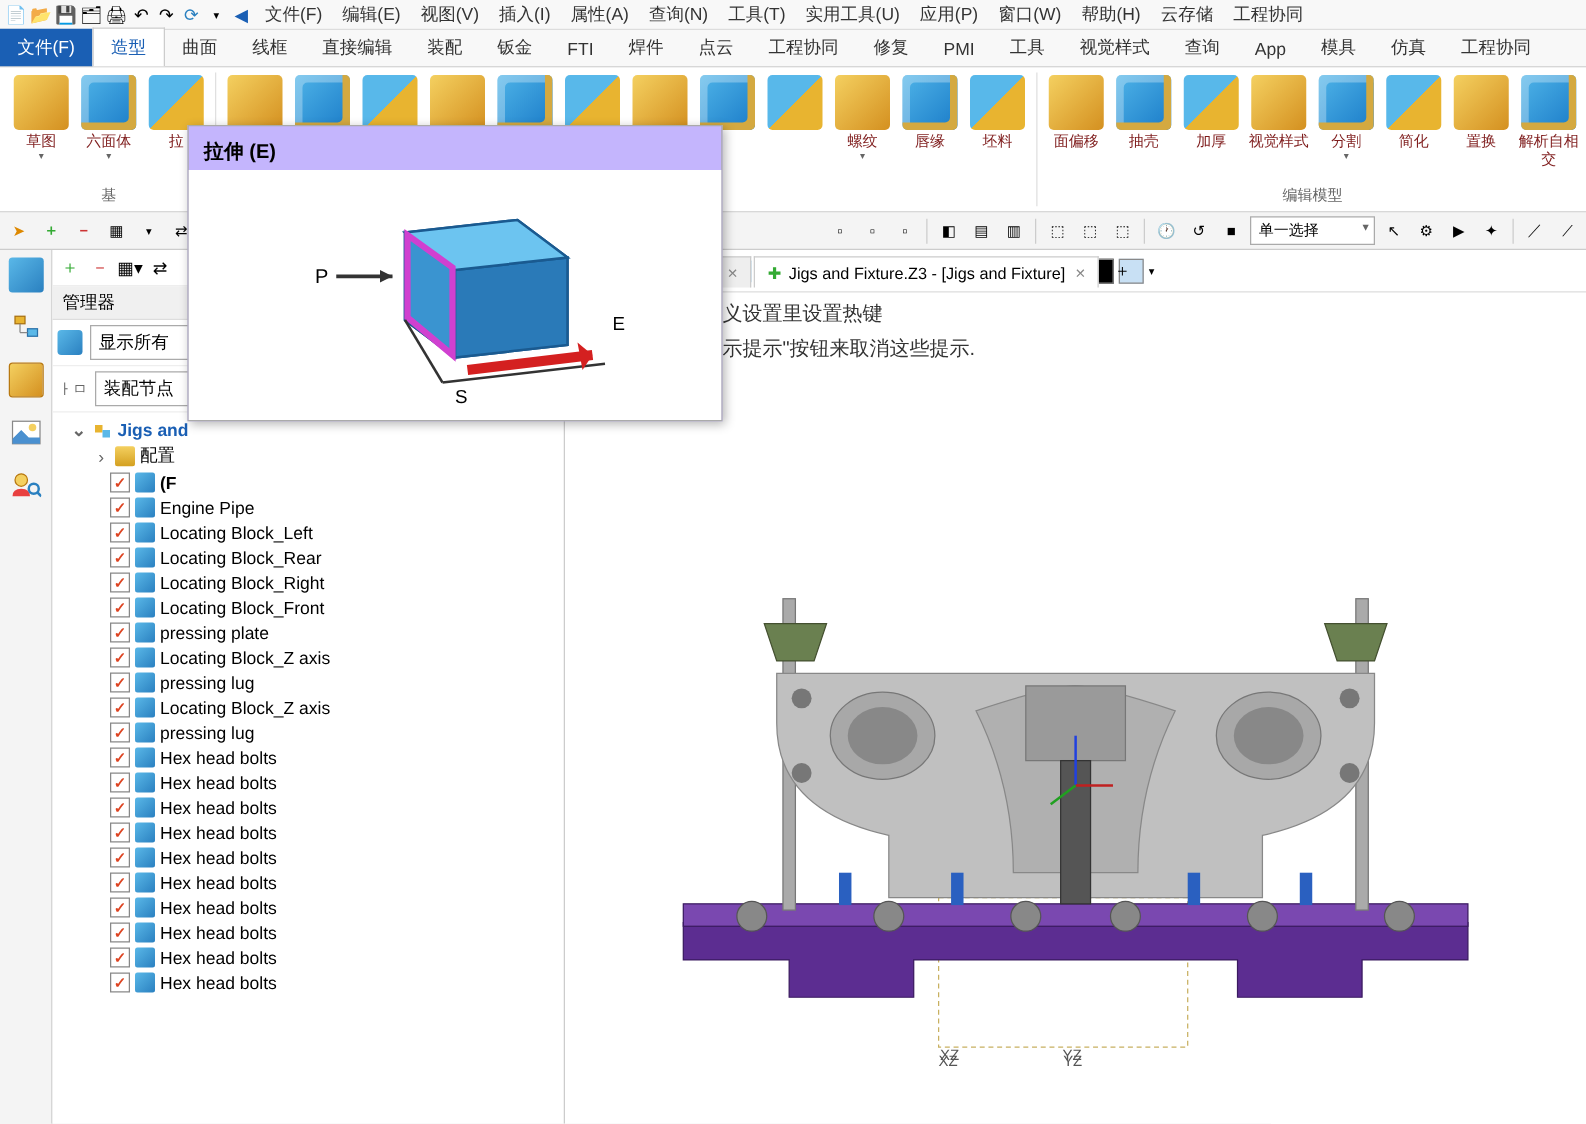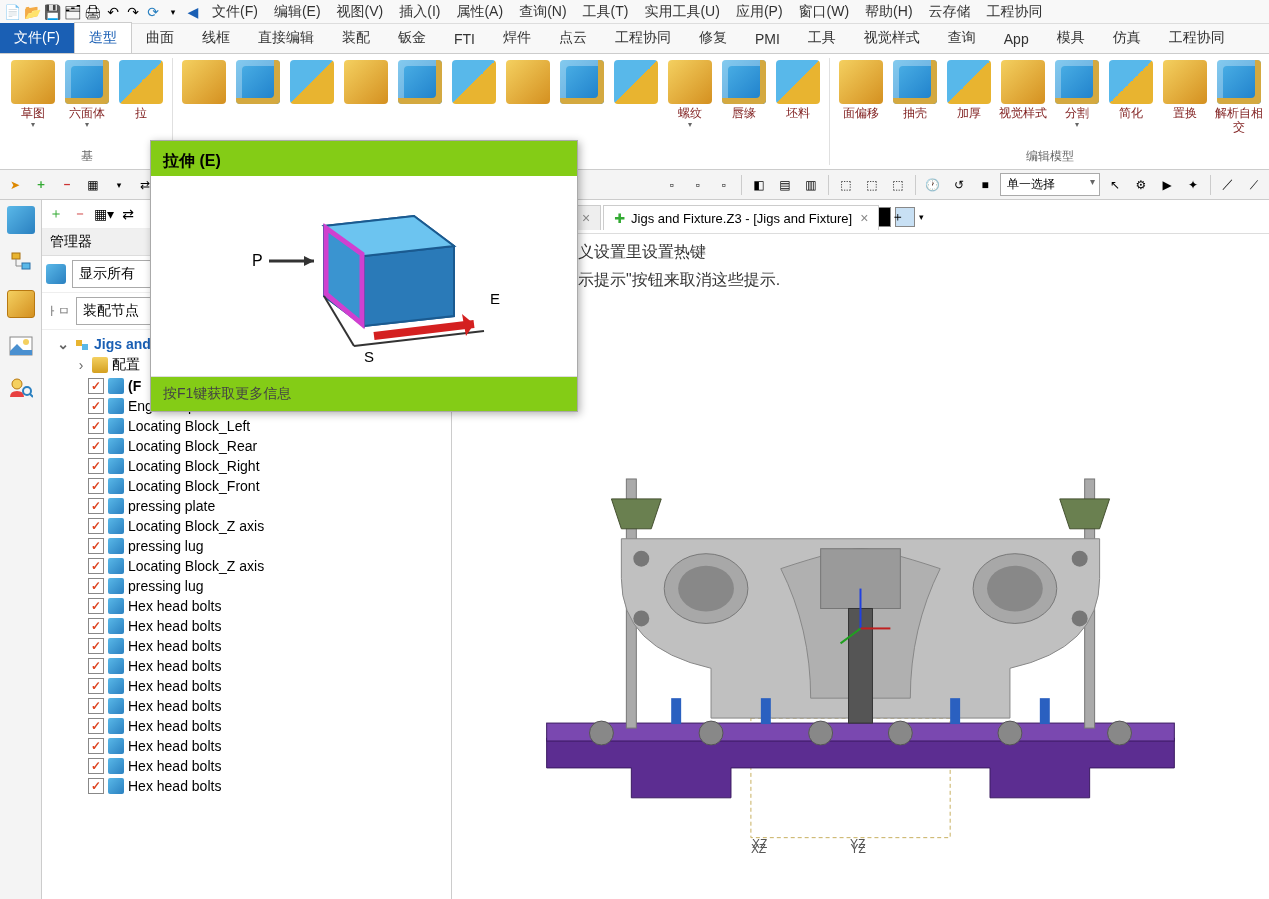--- a/index.html
+++ b/index.html
@@ -66,21 +66,21 @@
 .vp-toolbar { height:34px; border-bottom:1px solid #ddd; display:flex; align-items:center; gap:4px; padding:0 6px;}
 .vp-toolbar .vb{width:26px;height:26px;display:flex;align-items:center;justify-content:center;cursor:pointer;border-radius:2px;font-size:14px;}
 .vp-toolbar .vsep{width:1px;height:20px;background:#ccc;margin:0 2px;}
 .vp-toolbar .swatch{width:20px;height:20px;border:1px solid #888;}
 .hint-text { position:absolute; top:38px; left:110px; font-size:16px; color:#333; line-height:28px;}
 
 .model-canvas { position:absolute; inset:0; }
 .axis-label { position:absolute; font-size:12px; color:#555;}
 
 
-.tooltip { position:absolute; left:150px; top:100px; width:428px; background:#84cc16; border:1px solid #aaa; box-shadow:2px 2px 8px rgba(0,0,0,.3); z-index:100; padding:0;margin-top:40px;}
+.tooltip { position:absolute; left:150px; top:100px; width:428px; background:#c4b5fd; border:1px solid #aaa; box-shadow:2px 2px 8px rgba(0,0,0,.3); z-index:100; padding:0;}
 .tooltip-title{ font-weight:bold; font-size:16px; padding:10px 12px 4px;}
 .tooltip-desc{ font-size:15px; padding:0 12px 8px; line-height:22px; color:#333;}
 .tooltip-img{ height:200px; display:flex; align-items:center; justify-content:center; background:#fff;}
 .tooltip-foot{ border-top:1px solid #ddd; padding:8px 12px; font-size:14px; color:#444;}
 
 svg { display:block; }
 </style>
 </head>
 <body>
 
@@ -569,14 +569,13 @@
 
       <line x1="110" y1="110" x2="140" y2="160" stroke="#333" stroke-width="2"></line>
       <line x1="140" y1="160" x2="270" y2="145" stroke="#333" stroke-width="2"></line>
       <text x="150" y="176" font-size="15">S</text>
       <text x="276" y="118" font-size="15">E</text>
 
       <path d="M160 150 L260 138" stroke="#d42020" stroke-width="8"></path>
       <path d="M260 138 L248 128 L252 150 Z" fill="#d42020"></path>
     </svg>
   </div>
-  <div class="tooltip-foot">按F1键获取更多信息</div>
 </div>
 
 </body></html>

